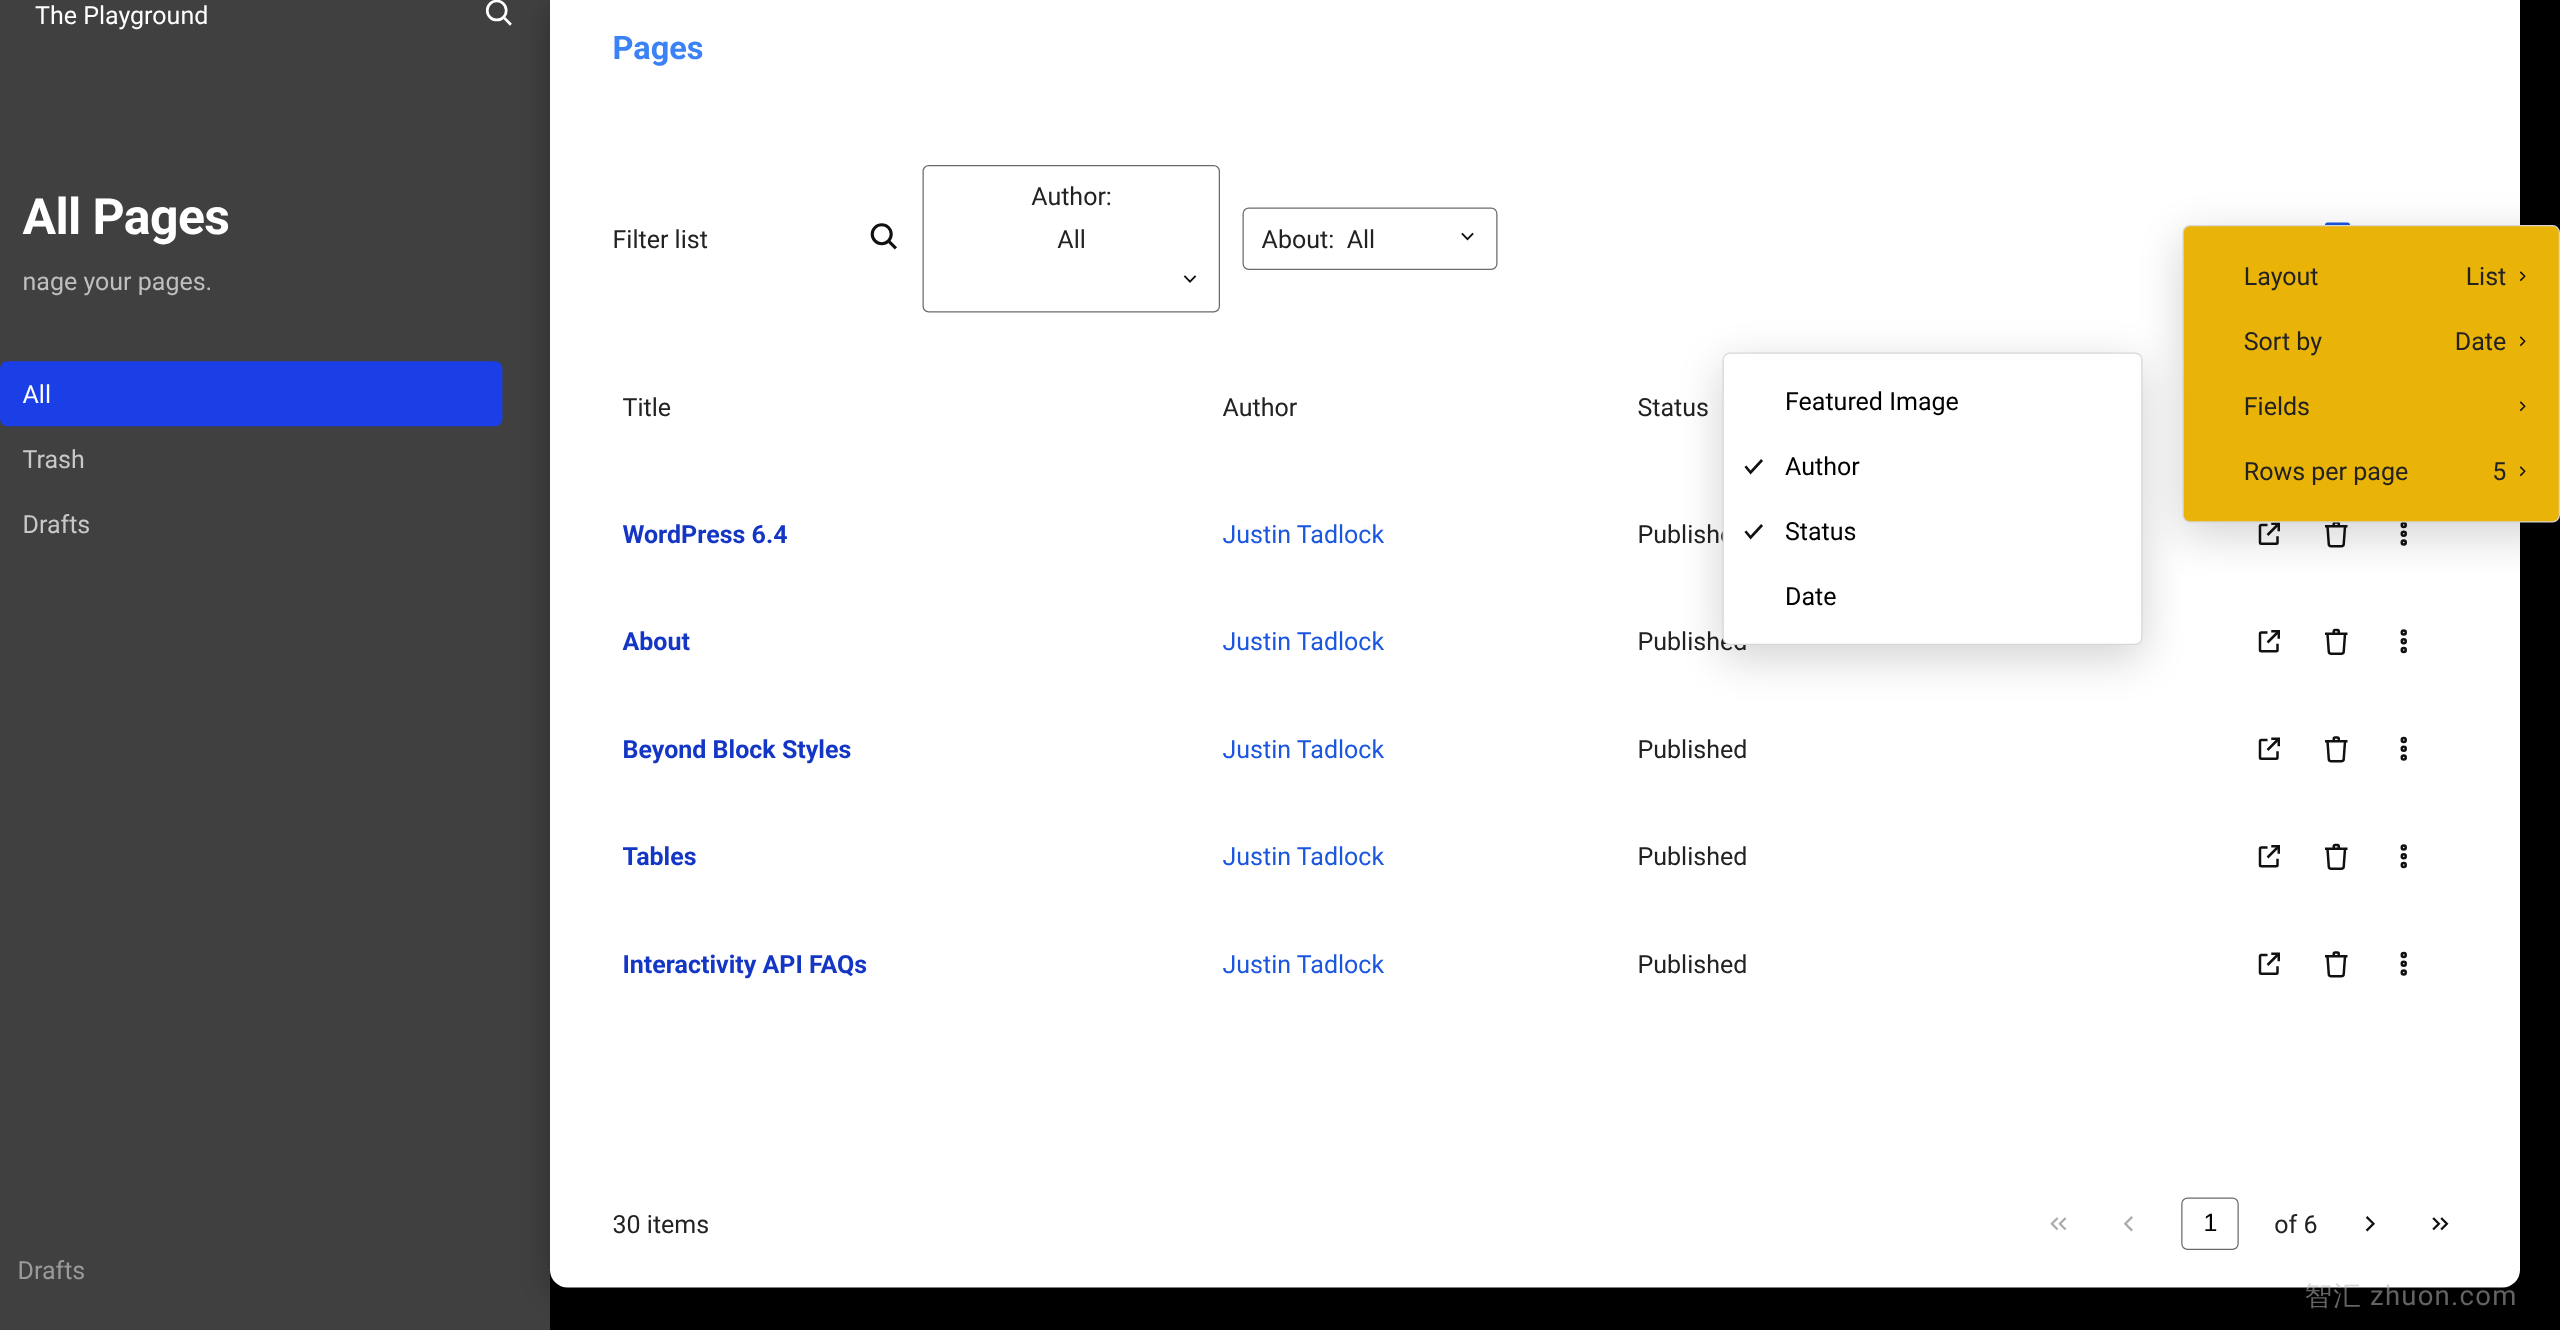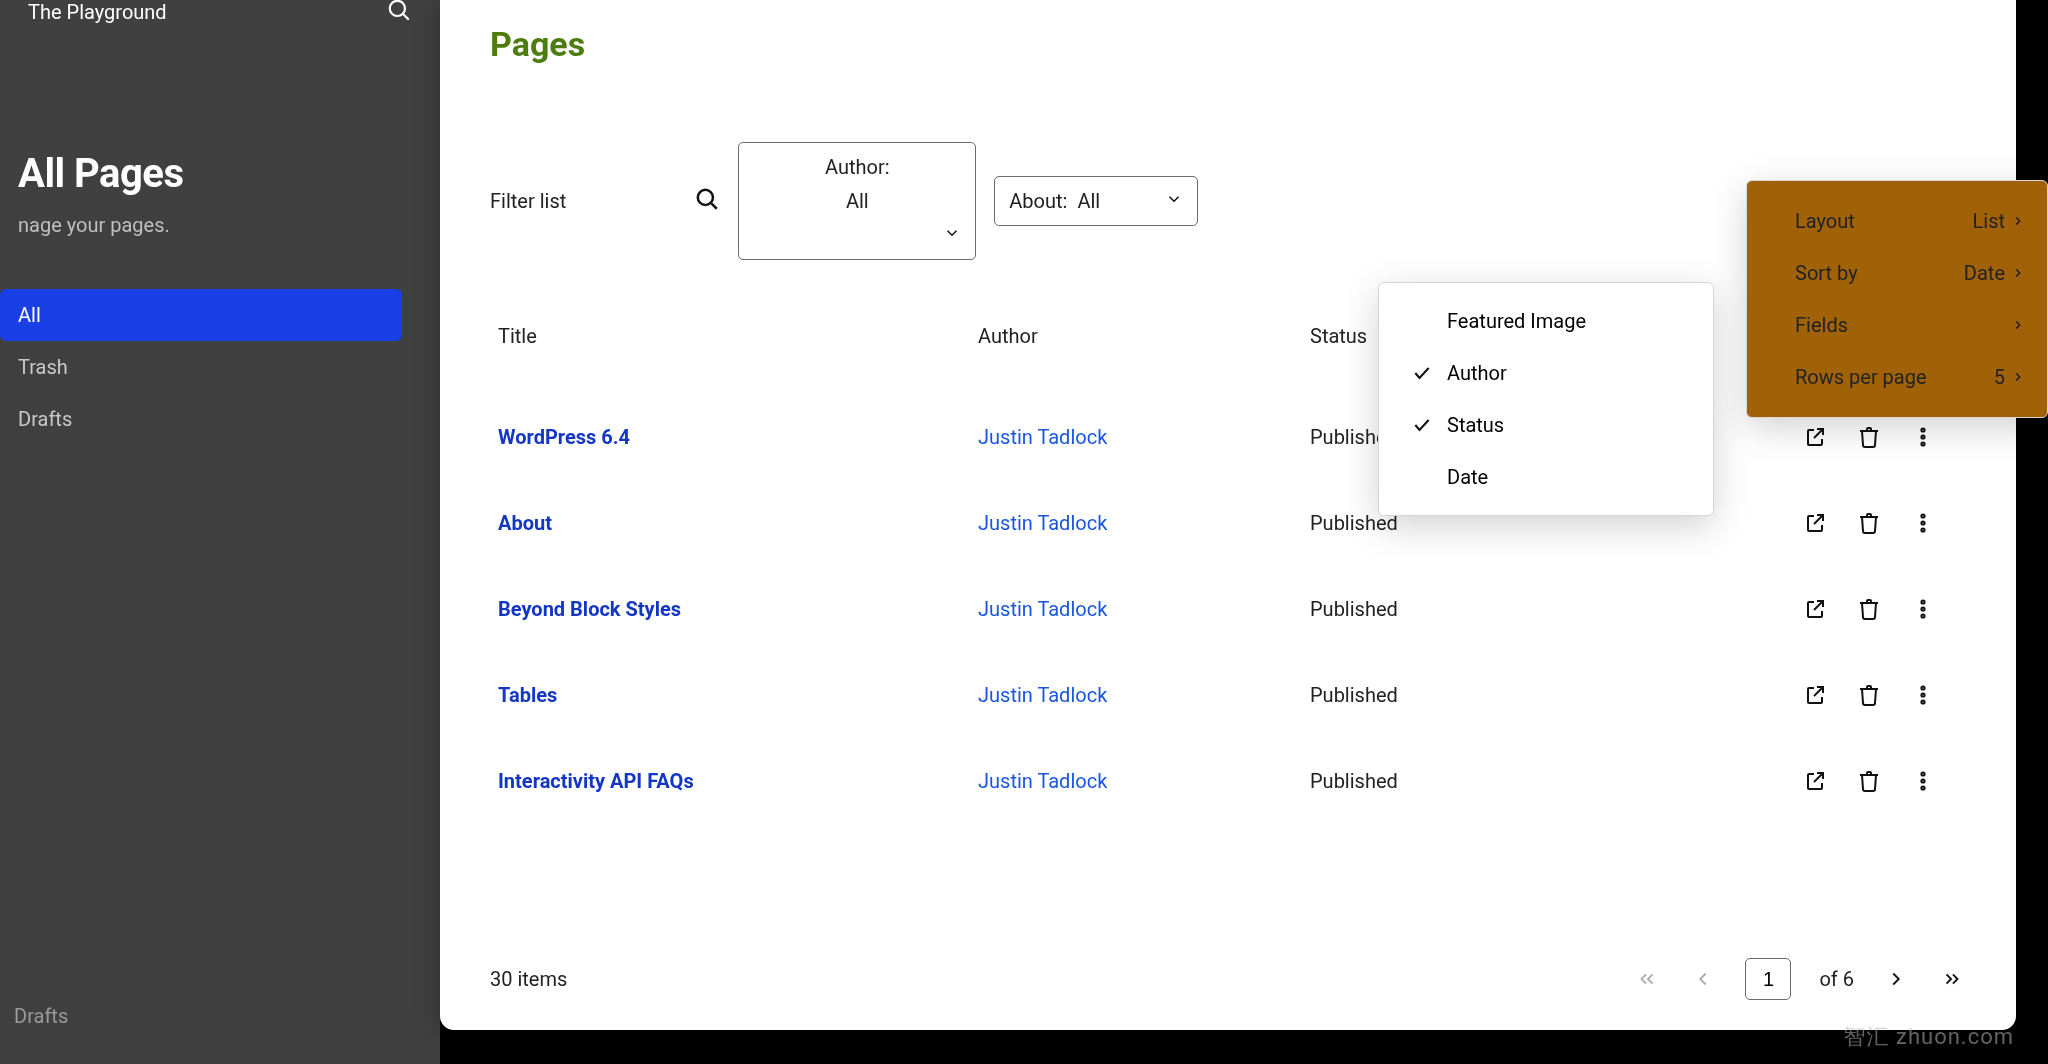--- a/index.html
+++ b/index.html
@@ -31,21 +31,21 @@
   }
 
   
   .panel {
     position: absolute; left: 440px; top: 0;
     width: 1576px; height: 1030px; background: #fff;
     border-radius: 0 0 14px 14px;
     box-shadow: 0 4px 24px rgba(0,0,0,0.3);
     padding: 24px 50px 0 50px;
   }
-  .panel-title { font-size: 34px; font-weight: 700; color: #4d7c0f; }
+  .panel-title { font-size: 26px; font-weight: 700; color: #3b82f6; }
 
   
   .toolbar {
     display: flex; align-items: center; margin-top: 78px; gap: 18px; justify-content: space-between;
   }
   .filter-label { font-size: 20px; color: #222; margin-right: 110px; }
   .search-icon-btn svg { width: 26px; height: 26px; stroke: #111; }
   .dropdown {
     display: flex; align-items: center; gap: 10px;
     border: 1.5px solid #6b6b6b; border-radius: 5px;
@@ -98,42 +98,42 @@
   .pg-btn svg { width: 22px; height: 22px; stroke: #111; fill:none; stroke-width:2; }
   .page-input {
     width: 46px; height: 42px; border: 1.5px solid #6b6b6b; border-radius: 5px;
     text-align: center; font-size: 20px;
   }
   .of-text { color: #222; }
 
   
   .view-popover {
     position: absolute; top: 180px; right: -32px;
-    width: 302px; background: #a16207; border-radius: 6px;
+    width: 302px; background: #eab308; border-radius: 6px;
     border: 1px solid #d6d6d6; box-shadow: 0 10px 36px rgba(0,0,0,0.18);
     padding: 14px 0;
   }
   .vp-row {
     display: flex; align-items: center; justify-content: space-between;
     padding: 14px 22px 14px 48px; font-size: 20px; cursor: pointer;
   }
   .vp-row .vp-label { color: #222; }
   .vp-row .vp-value { color: #222; display:flex; align-items:center; gap:6px; }
   .vp-row .vp-value svg { width: 14px; height: 14px; stroke:#111; }
 
   
   .fields-popover {
     position: absolute; top: 282px; right: 302px; width: 336px;
     background: #fff; border-radius: 6px;
     border: 1px solid #d6d6d6; box-shadow: 0 10px 36px rgba(0,0,0,0.18);
     padding: 12px 0;
   }
   .fp-row {
     display: flex; align-items: center; gap: 14px;
-    padding: 14px 32px; font-size: 20px; cursor: pointer;
+    padding: 14px 13px; font-size: 20px; cursor: pointer;
   }
   .fp-check { width: 22px; display:inline-flex; justify-content:center; }
   .fp-check svg { width: 20px; height: 20px; stroke: #111; stroke-width: 2.5; fill:none; }
 
   .watermark {
     position: absolute; right: 34px; bottom: 12px;
     font-size: 22px; color: rgba(180,180,180,0.55); letter-spacing: 1px;
     font-weight: 400;
   }
 </style>

